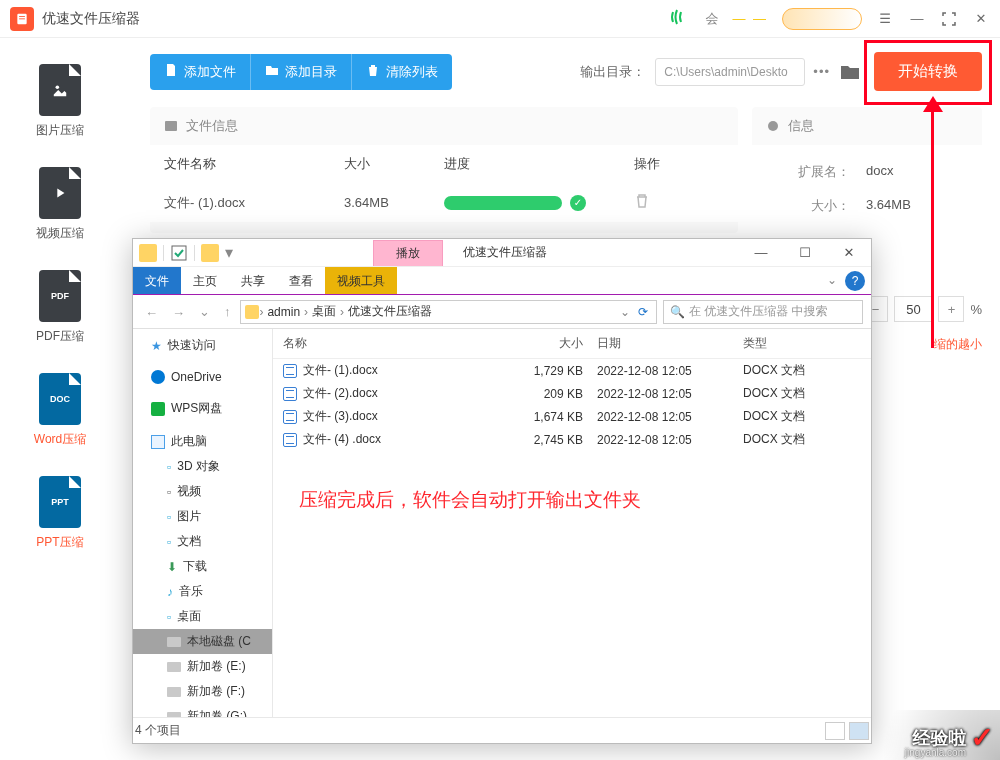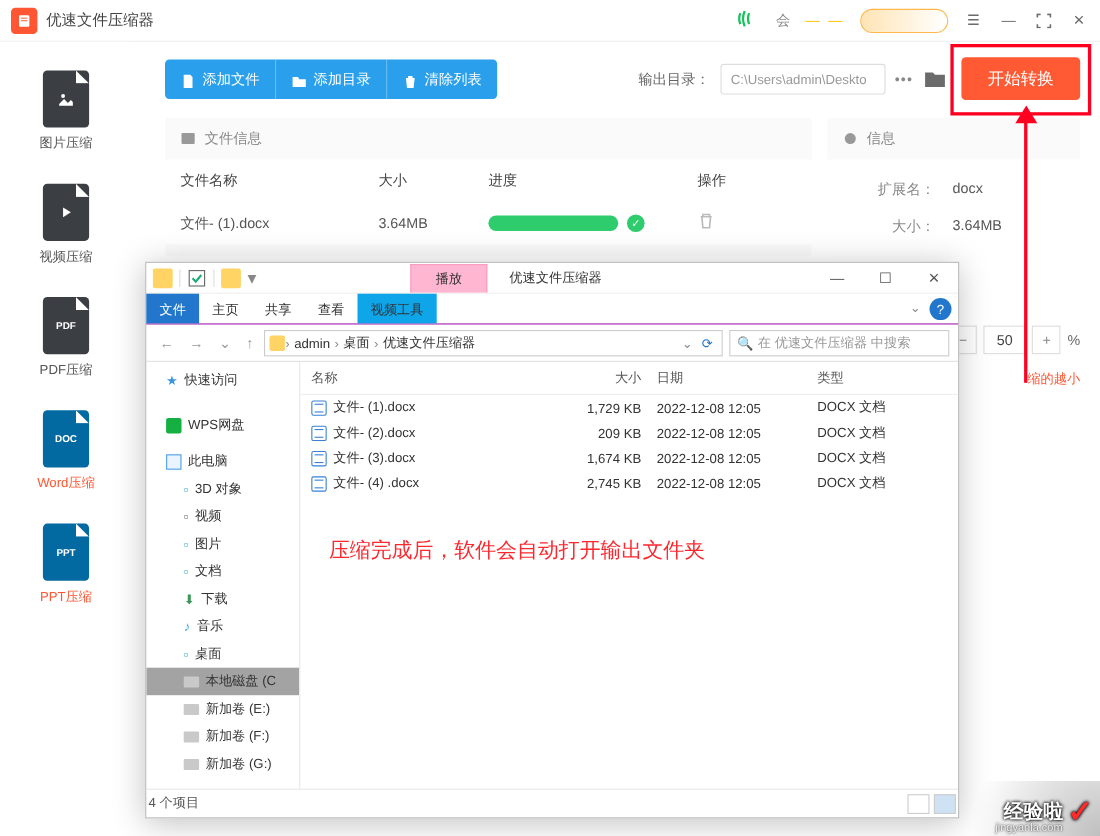--- a/index.html
+++ b/index.html
@@ -25,21 +25,21 @@
 .side-icon-inner { width: 16px; height: 16px; color: #fff; font-size: 9px; font-weight: bold; display: flex; align-items: center; justify-content: center; }
 .side-label { font-size: 12px; color: #555; margin-top: 6px; }
 .side-item.active .side-label { color: #ff5733; }
 
 
 .main { position: absolute; left: 120px; top: 38px; right: 0; bottom: 0; padding: 14px 18px 0 30px; }
 
 
 .toolbar { display: flex; align-items: center; gap: 0; }
 .btn-group { background: #2aa0ed; border-radius: 4px; display: flex; align-items: center; }
-.btn-item { color: #fff; padding: 9px 14px; display: flex; align-items: flex-end; gap: 6px; cursor: pointer; }
+.btn-item { color: #fff; padding: 9px 14px; display: flex; align-items: flex-start; gap: 6px; cursor: pointer; }
 .btn-item:not(:last-child) { border-right: 1px solid rgba(255,255,255,0.3); }
 .toolbar-spacer { flex: 1; }
 .output-label { color: #666; margin-right: 10px; }
 .output-path { width: 150px; height: 28px; border: 1px solid #ddd; border-radius: 3px; padding: 0 8px; color: #999; font-size: 12px; display: flex; align-items: center; overflow: hidden; }
 .dots { color: #888; margin: 0 8px; letter-spacing: 1px; }
 .folder-btn { width: 24px; height: 24px; color: #6b6b6b; display: flex; align-items: center; justify-content: center; cursor: pointer; }
 .start-btn-wrap { position: relative; margin-left: 12px; border-radius: 16px; }
 .start-btn { background: #ff5a33; color: #fff; padding: 10px 24px; border-radius: 4px; font-size: 15px; cursor: pointer; }
 .start-highlight { position: absolute; top: -12px; left: -10px; right: -10px; bottom: -14px; border: 3px solid #ff0020; pointer-events: none; }
 
@@ -83,21 +83,21 @@
 .ex-div { width: 1px; height: 16px; background: #ddd; }
 .ex-fold { width: 18px; height: 18px; background: #ffd464; border-radius: 2px; }
 .ex-play-tab { margin-left: 140px; background: #ffb6d0; padding: 4px 22px; font-size: 12px; color: #333; border: 1px solid #f89dc0; border-bottom: none; }
 .ex-appname { margin-left: 20px; font-size: 12px; color: #333; }
 .ex-winbtns { margin-left: auto; display: flex; }
 .ex-winbtn { width: 44px; height: 28px; display: flex; align-items: center; justify-content: center; color: #555; cursor: pointer; }
 
 .ex-tabs { height: 28px; display: flex; align-items: stretch; border-bottom: 1px solid #a21caf; font-size: 12px; }
 .ex-tab { padding: 6px 12px; color: #333; cursor: pointer; }
 .ex-tab.file { background: #2277cc; color: #fff; }
-.ex-tab.highlighted { background: #0ea5e9; }
+.ex-tab.highlighted { background: #eab308; }
 .ex-tabs .ex-spacer { flex: 1; }
 .ex-tab-down { padding: 6px 8px; color: #888; }
 .ex-help { width: 20px; height: 20px; border-radius: 50%; background: #2277cc; color: #fff; font-size: 12px; display: flex; align-items: center; justify-content: center; align-self: center; margin-right: 6px; }
 
 .ex-nav { height: 34px; display: flex; align-items: center; border-bottom: 1px solid #e0e0e0; padding: 0 8px; gap: 6px; }
 .ex-navbtn { color: #999; padding: 0 4px; cursor: pointer; }
 .ex-path { flex: 1; height: 24px; border: 1px solid #ccc; display: flex; align-items: center; padding: 0 4px; font-size: 12px; }
 .ex-path-seg { padding: 0 4px; color: #333; }
 .ex-path-arr { color: #888; }
 .ex-path-gap { flex: 1; }
@@ -364,20 +364,24 @@
     </div>
   </div>
 
   <div class="ex-body">
     <div class="ex-side">
       <div class="ex-node">
           <span class="star">★</span>
           <span>快速访问</span>
         </div>
       <div style="height:8px"></div>
+      <div class="ex-node">
+          <span class="cloud-b"></span>
+          <span>OneDrive</span>
+        </div>
       <div style="height:8px"></div>
       <div class="ex-node">
           <span class="cloud-g"></span>
           <span>WPS网盘</span>
         </div>
       <div style="height:8px"></div>
       <div class="ex-node">
           <span class="pc-ico"></span>
           <span>此电脑</span>
         </div>

